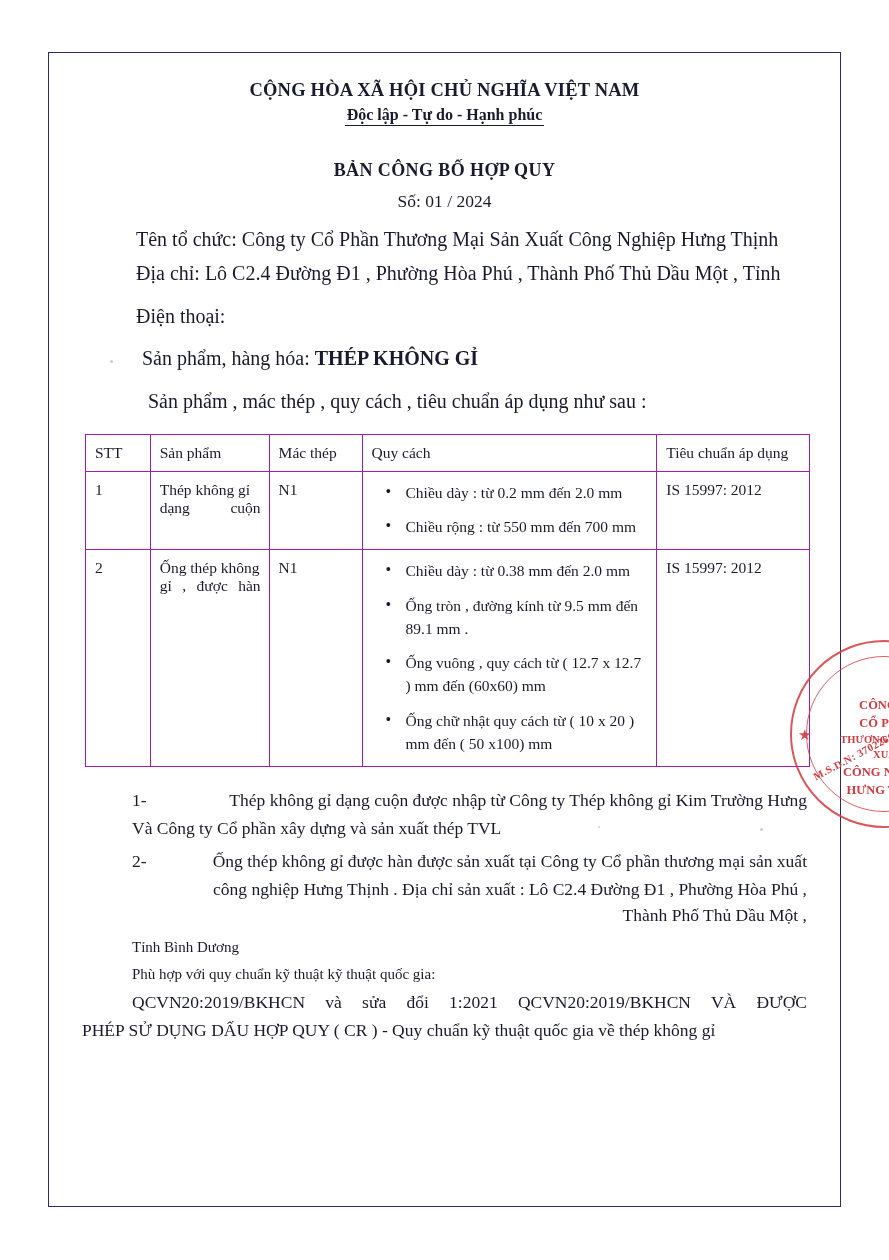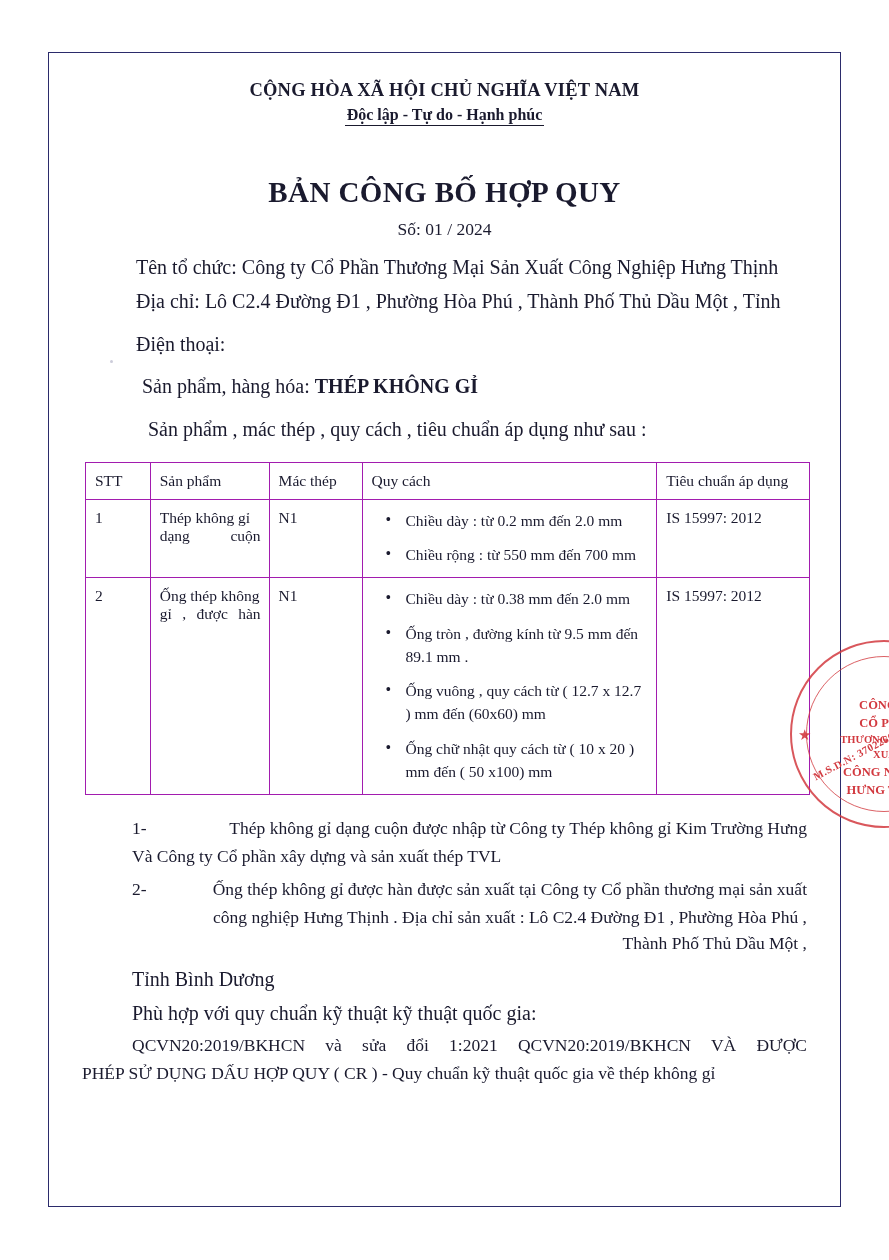--- a/index.html
+++ b/index.html
@@ -49,22 +49,22 @@
     font-weight: bold;
     font-size: 16px;
     margin-top: 5px;
     display: inline-block;
     border-bottom: 1.3px solid #1a1a2e;
     padding: 0 2px 1px 2px;
   }
 
   .main-title {
     font-weight: bold;
-    font-size: 29px;
-    margin-top: 50px;
+    font-size: 18px;
+    margin-top: 34px;
     letter-spacing: 0.4px;
   }
   .doc-number {
     font-size: 17.5px;
     margin-top: 10px;
   }
 
   .field-line {
     font-size: 20px;
     line-height: 1.52;
@@ -131,21 +131,21 @@
   }
   .note-num { flex: 0 0 26px; }
   .note-text { flex: 1 1 auto; text-align: right; }
   .note-cont {
     padding-left: 50px;
     line-height: 1.5;
   }
   .note-cont.hang { padding-left: 76px; text-align: right; }
 
   .tail-line {
-    font-size: 20px;
+    font-size: 15px;
     line-height: 1.5;
     padding-left: 50px;
     margin-top: 8px;
   }
   .tail-block {
     font-size: 17.5px;
     line-height: 1.55;
     margin-top: 4px;
     padding-left: 50px;
     text-align: justify;

